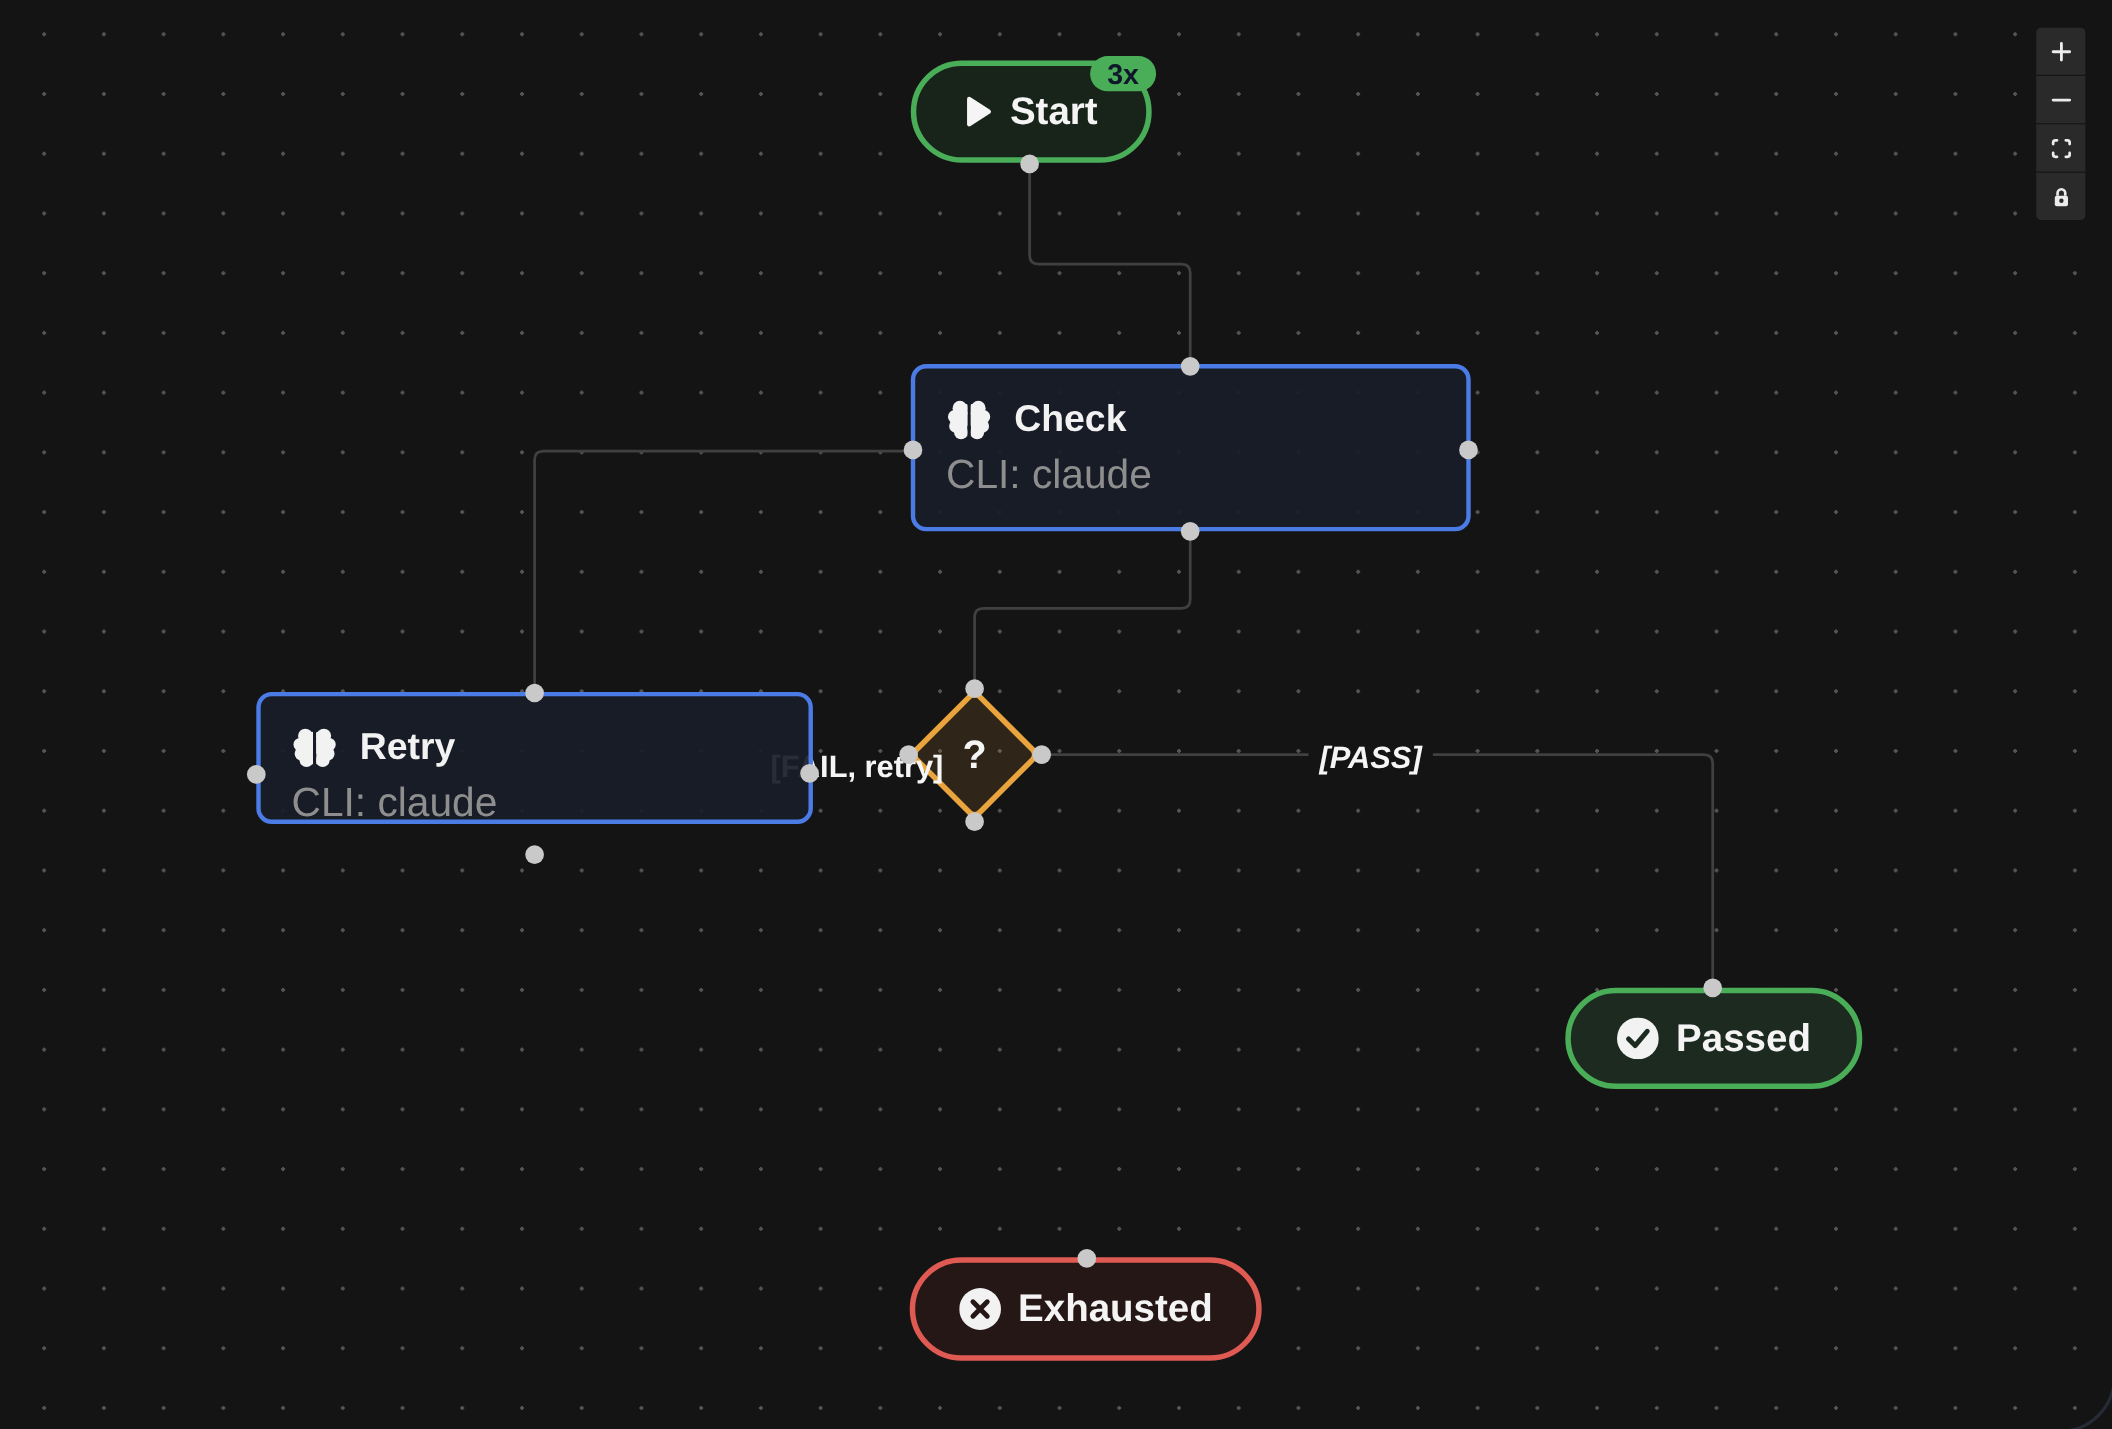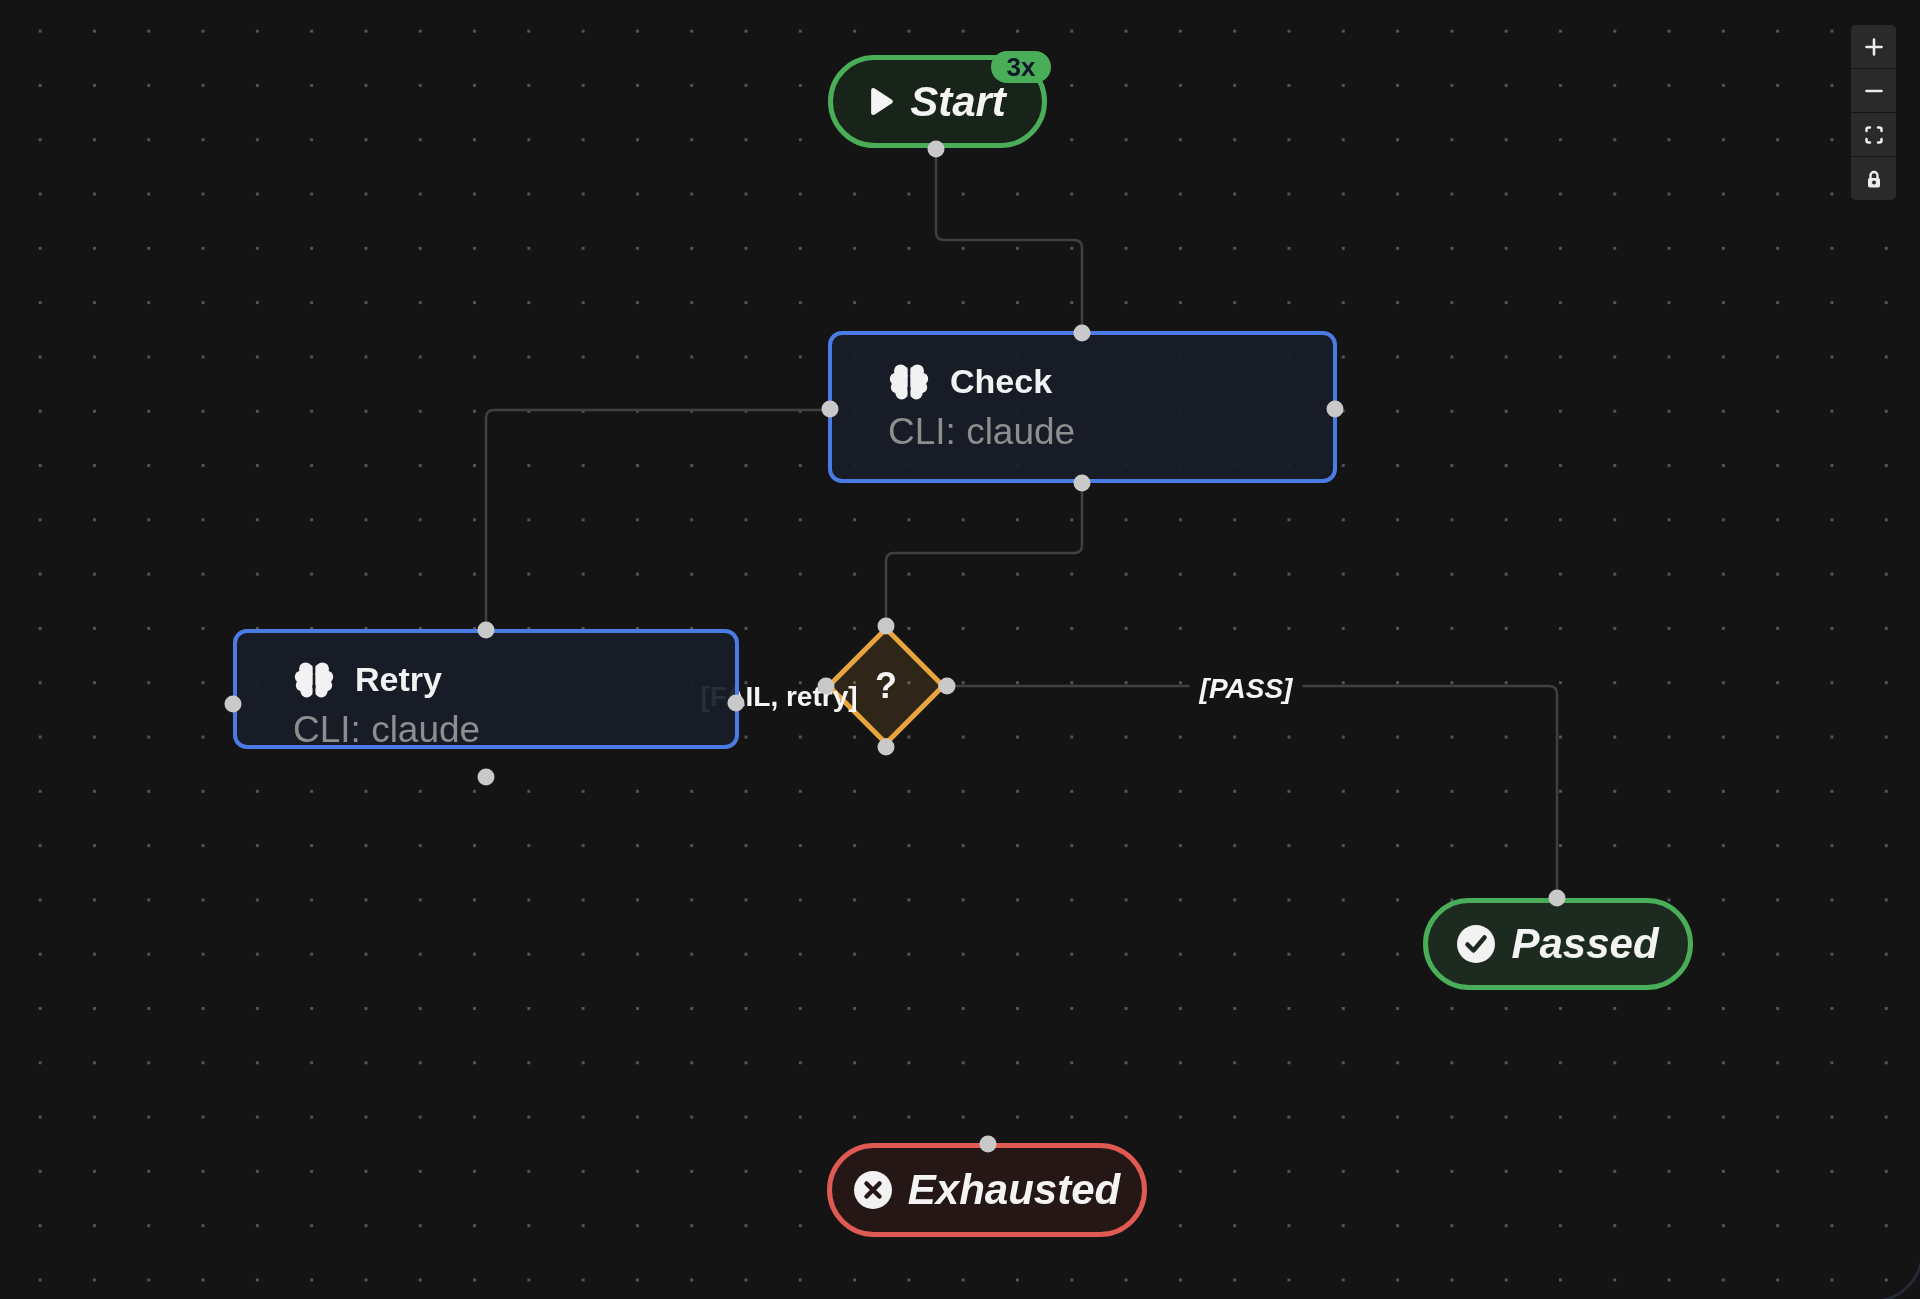--- a/index.html
+++ b/index.html
@@ -18,33 +18,33 @@
     color:#f5f5f5;font-weight:700;font-size:28px;white-space:nowrap;
   }
   .edge-label.pass{z-index:2;background:#141414;padding:2px 10px;}
   .edge-label.fail{z-index:3;}
   
   .node{position:absolute;box-sizing:border-box;z-index:4;}
   .pill{
     border:5px solid #4aad58;border-radius:60px;background:#182419;
     display:flex;align-items:center;justify-content:center;gap:16px;
   }
-  .pill .pill-label{color:#f4f4f4;font-weight:700;font-size:42px;font-style:italic;}
+  .pill .pill-label{color:#f4f4f4;font-weight:700;font-size:35px;}
   .pill.red{border-color:#df5a52;background:#261717;}
   .pill.green-dark{background:#1d2a20;}
   .badge{
     position:absolute;top:-9px;right:-9px;height:24px;min-width:34px;
     background:#4aad58;border-radius:21px;padding:4px 13px;
     display:flex;align-items:center;justify-content:center;
     color:#0f172a;font-weight:700;font-size:26px;z-index:6;
   }
   .node-blue{
     border:4px solid #4b7ce6;border-radius:14px;
     background:rgba(25,29,41,0.93);
-    padding:25px 0 0 56px;
+    padding:25px 0 0 28px;
   }
   .node-blue .title-row{display:flex;align-items:center;gap:20px;}
   .node-blue .title{color:#f2f2f2;font-weight:700;font-size:34px;}
   .node-blue .subtitle{color:#8e8e8e;font-size:37px;margin-top:9px;}
   .diamond{
     position:absolute;width:86px;height:86px;z-index:2;
     transform:rotate(45deg);box-sizing:border-box;
     border:5px solid #eaa43e;border-radius:9px;
     background:rgba(234,164,62,0.13);
     display:flex;align-items:center;justify-content:center;

